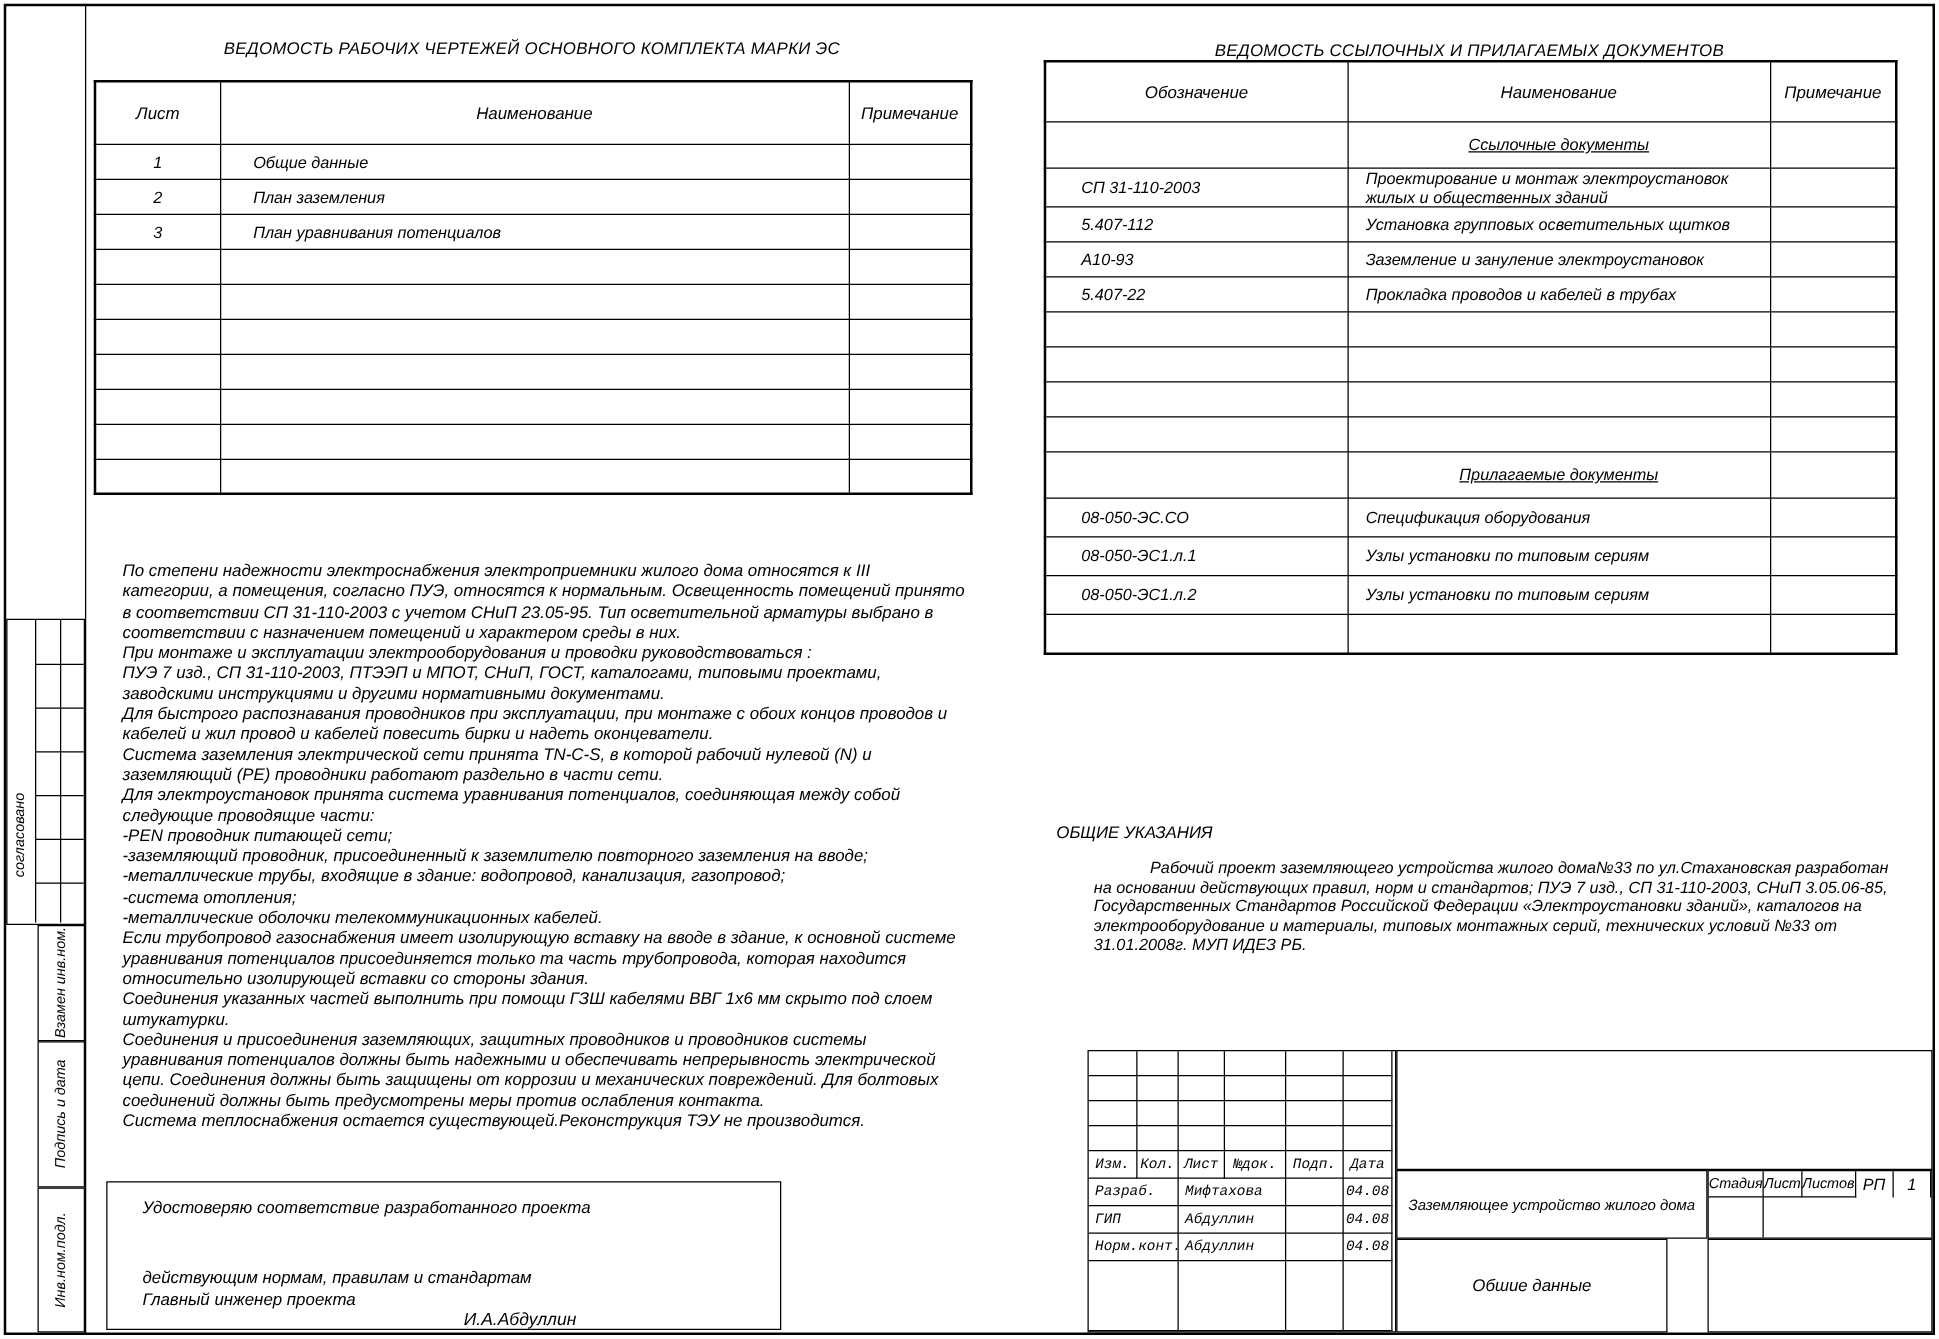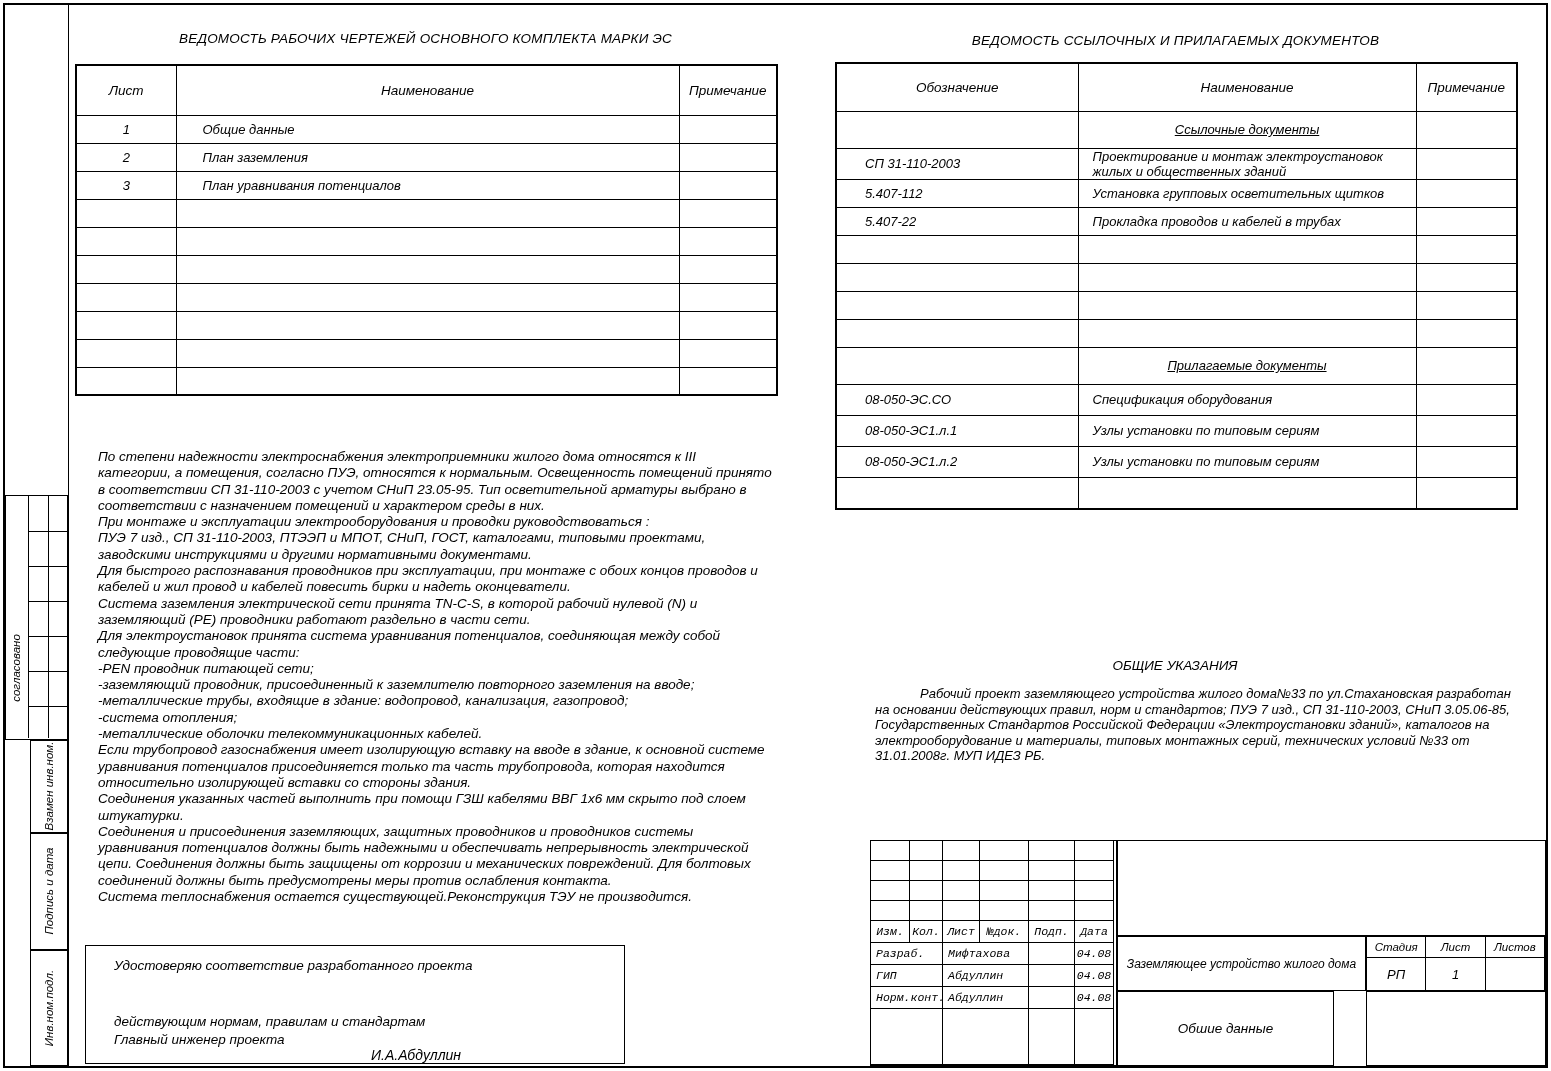--- a/index.html
+++ b/index.html
@@ -26,41 +26,41 @@
   #docs-table tbody tr { height: 28px; }
   #docs-table tr.section { height: 37px; padding-left: 44px; }
   #docs-table tr.att { height: 31px; font-style: italic; }
   #docs-table td.des { text-align: left; padding-left: 28px; }
   #docs-table td.nm { text-align: left; padding-left: 14px; white-space: pre-line; line-height: 15px; }
   #docs-table tr.section td { text-align: center; }
   .su { text-decoration: underline; }
 
   #notes { position: absolute; left: 98px; top: 449px; width: 700px; font-size: 13.5px; line-height: 16.3px; white-space: pre-line; }
 
-  #gen-title { position: absolute; left: 845px; top: 658px; width: 660px; text-align: center; font-size: 13.5px; }
+  #gen-title { position: absolute; left: 845px; top: 658px; width: 660px; text-align: left; font-size: 13.5px; }
   #gen-text { position: absolute; left: 875px; top: 686px; width: 648px; font-size: 13px; line-height: 15.6px; text-indent: 45px; }
 
   #cert-box { position: absolute; left: 85px; top: 945px; width: 540px; height: 119px; border: 1.6px solid #000; }
   #cert-box .l1 { position: absolute; left: 28px; top: 12px; font-size: 13.5px; }
   #cert-box .l2 { position: absolute; left: 28px; top: 32px; font-size: 13.5px; margin-top: 36px; }
   #cert-box .role { position: absolute; left: 28px; bottom: 16px; font-size: 13.5px; }
   #cert-box .name { position: absolute; left: 285px; bottom: 0; font-size: 14px; }
 
   
   #tb-left { position: absolute; left: 870px; top: 840px; width: 247px; height: 226px; border: 1.6px solid #000;
     display: grid; grid-template-columns: 39px 33px 37px 49px 46px 39px; grid-template-rows: 20px 20px 20px 20px 22px 22px 22px 22px auto; }
   #tb-left .g { border-right: 1.2px solid #000; border-bottom: 1.2px solid #000; font-size: 11.5px;
     display: flex; align-items: center; justify-content: center; overflow: hidden; white-space: nowrap; font-family: Liberation Mono, monospace; }
   #tb-left .span2 { grid-column: span 2; }
   #tb-left .rl { justify-content: flex-start; padding-left: 5px; }
   .tb-cell { position: absolute; border: 1.5px solid #000; display: flex; align-items: center; justify-content: center; overflow: hidden; }
   #tb-top    { left: 1117px; top: 840px; width: 429px; height: 96px; }
   #tb-name   { left: 1117px; top: 936px; width: 249px; height: 55px; font-size: 12px; white-space: nowrap; }
   #tb-stage  { left: 1366px; top: 936px; width: 180px; height: 55px; border: 1.5px solid #000; position: absolute;
-    display: grid; grid-template-columns: 1fr 1fr 1fr; grid-template-rows: 21px auto; }
+    display: grid; grid-template-columns: 1fr 1fr 1fr 1fr 1fr; grid-template-rows: 21px auto; }
   #tb-stage .g { border-right: 1.2px solid #000; border-bottom: 1.2px solid #000; font-size: 11.5px;
     display: flex; align-items: center; justify-content: center; }
   #tb-stage .val { font-size: 13px; border-bottom: none; }
   #tb-sheetname { left: 1117px; top: 991px; width: 217px; height: 75px; font-size: 13.5px; }
   #tb-br     { left: 1366px; top: 991px; width: 180px; height: 75px; }
 
   
   .vlabel { position: absolute; white-space: nowrap; font-size: 11.5px;
     transform: translate(-50%, -50%) rotate(-90deg); }
   .sb-box { position: absolute; border: 1.4px solid #000; }
@@ -153,21 +153,21 @@
         </tr>
       <tr>
           <td></td>
           <td></td>
           <td></td>
         </tr>
     </tbody>
   </table>
 
   <div class="ttitle" style="left:835px; top:33px; width:681px;">ВЕДОМОСТЬ ССЫЛОЧНЫХ И ПРИЛАГАЕМЫХ ДОКУМЕНТОВ</div>
-  <table id="docs-table" style="left:835px; top:62px; width:681px;">
+  <table id="docs-table" style="left:835px; top:48px; width:681px;">
     <colgroup>
         <col style="width:242px">
         <col style="width:338px">
         <col style="width:101px">
       </colgroup>
     <thead>
       <tr class="hrow">
         <td>Обозначение</td>
         <td>Наименование</td>
         <td>Примечание</td>
@@ -181,20 +181,25 @@
       </tr>
         <tr>
           <td class="des">СП 31-110-2003</td>
           <td class="nm">Проектирование и монтаж электроустановок
 жилых и общественных зданий</td>
           <td></td>
         </tr>
         <tr>
           <td class="des">5.407-112</td>
           <td class="nm">Установка групповых осветительных щитков</td>
+          <td></td>
+        </tr>
+        <tr>
+          <td class="des">А10-93</td>
+          <td class="nm">Заземление и зануление электроустановок</td>
           <td></td>
         </tr>
         <tr>
           <td class="des">5.407-22</td>
           <td class="nm">Прокладка проводов и кабелей в трубах</td>
           <td></td>
         </tr>
       <tr>
           <td></td>
           <td></td>

